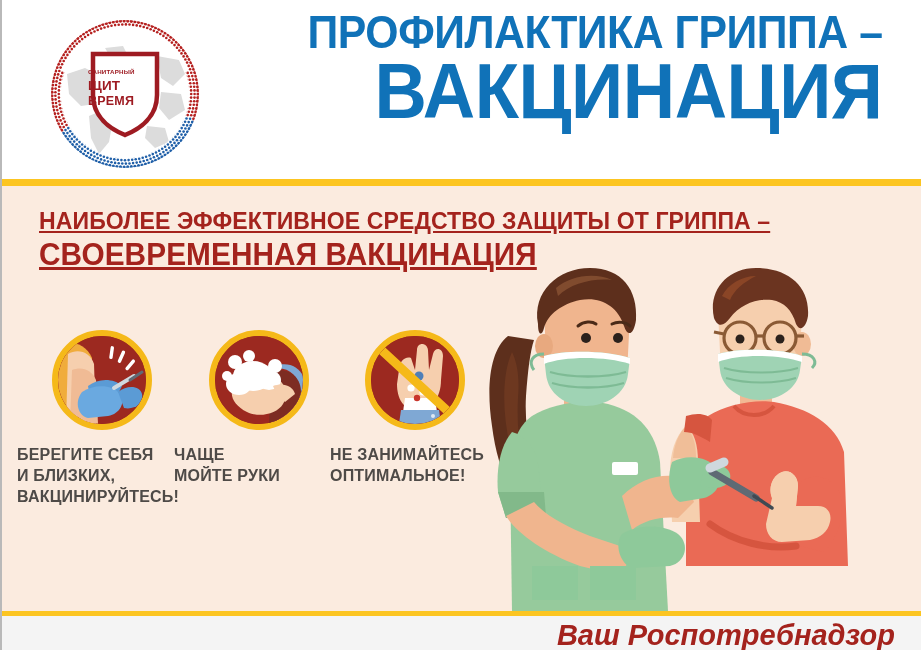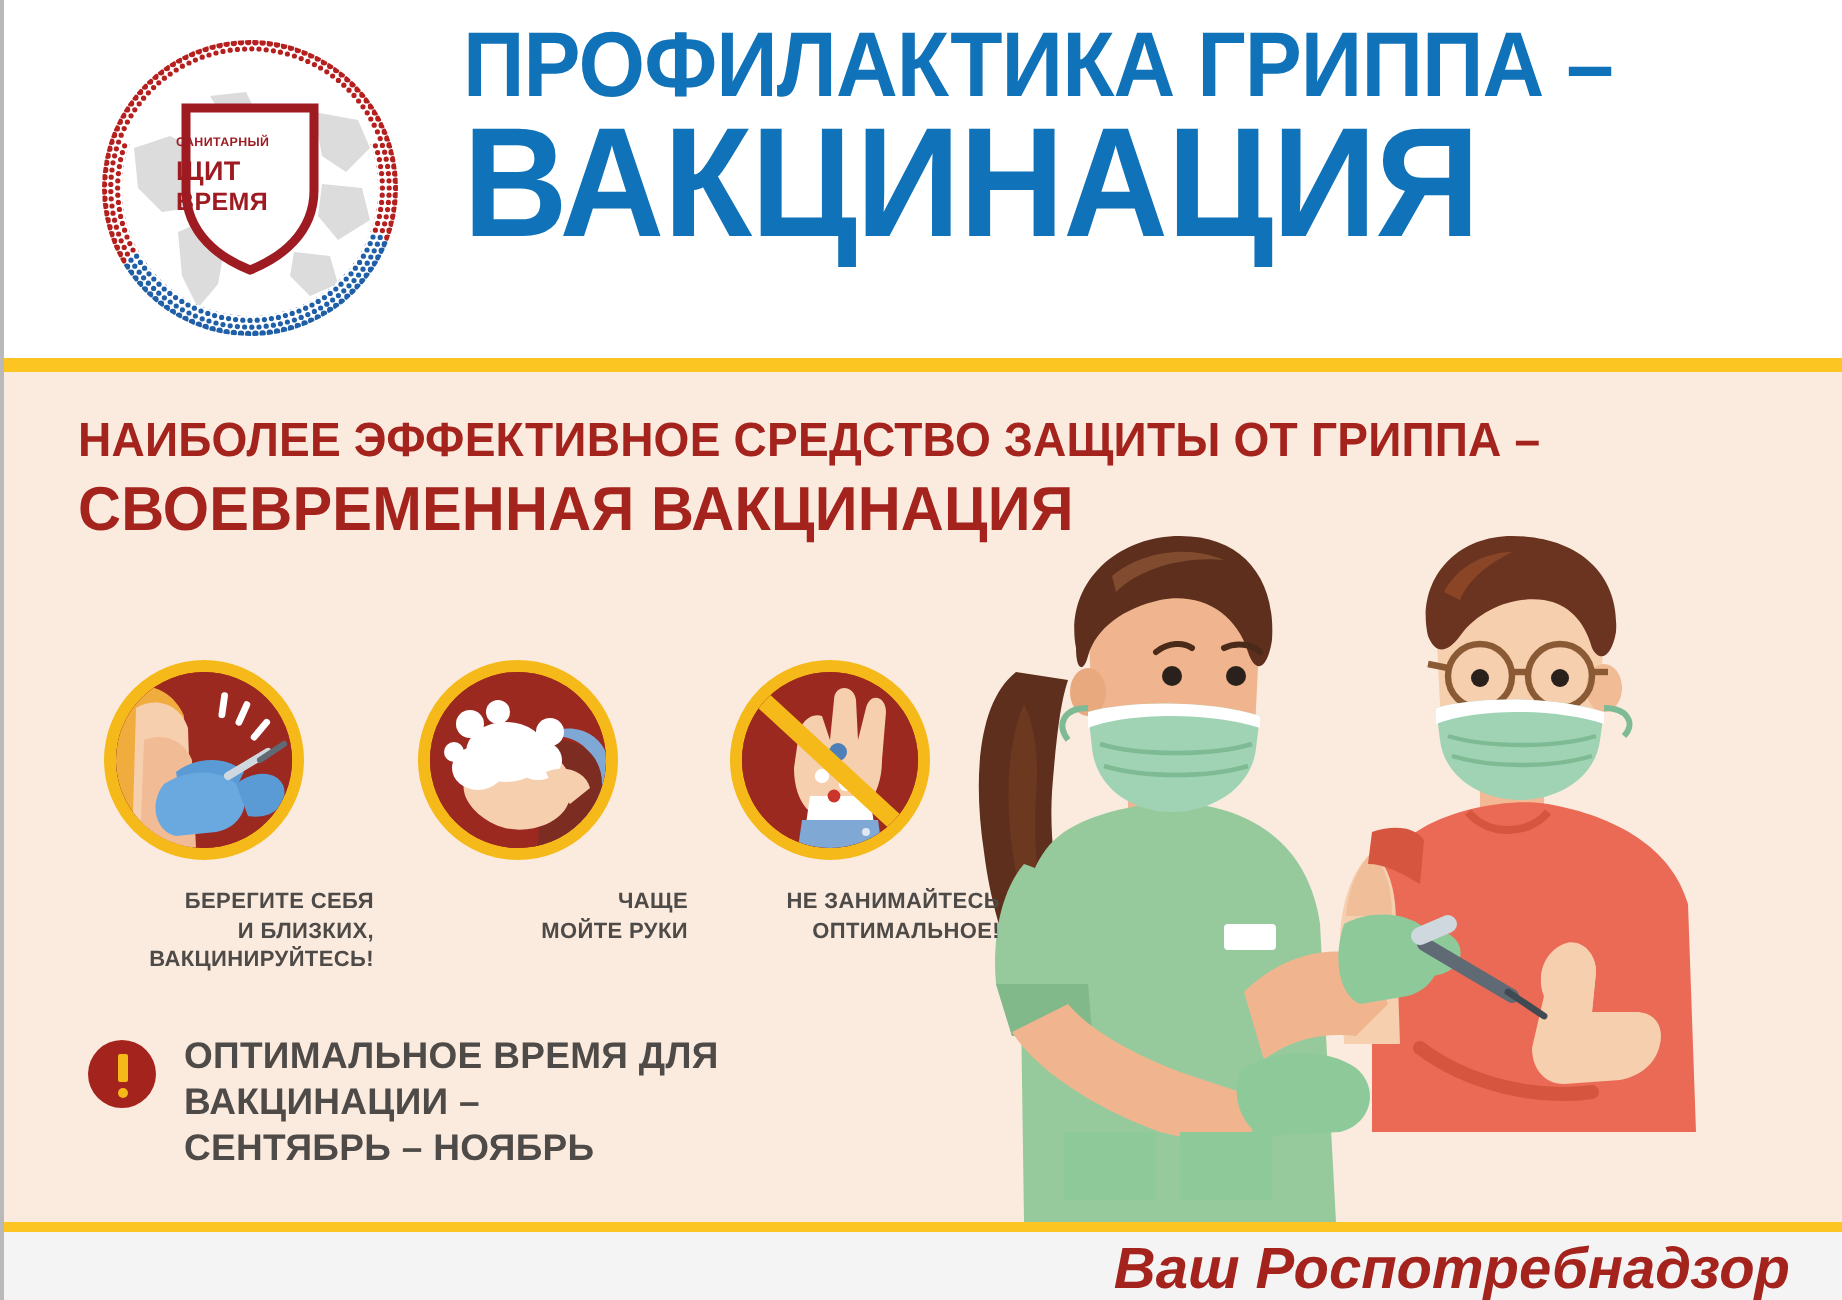--- a/index.html
+++ b/index.html
@@ -19,41 +19,41 @@
   }
   .shield-wrap{position:absolute;left:50%;top:50%;transform:translate(-50%,-50%);width:74px;height:90px;}
   .shield-txt{
     position:absolute;left:0;width:100%;color:#9e1b22;
     font-family:"Liberation Sans",sans-serif;font-weight:bold;letter-spacing:.2px;
   }
   .st1{top:19px;font-size:6.2px;}
   .st2{top:29px;font-size:13.5px;}
   .st3{top:45px;font-size:12.5px;}
   #title{
-    position:absolute;left:205px;top:10px;width:700px;text-align:left;
+    position:absolute;left:205px;top:10px;width:700px;text-align:right;
     color:#1072b8;font-family:"Liberation Sans Narrow","Liberation Sans",sans-serif;
     font-weight:bold;line-height:.96;letter-spacing:-.5px;
   }
   #title .l1{font-size:46px;display:block;transform:scaleX(.93);transform-origin:center;}
   #title .l2{font-size:78px;display:block;transform:scaleX(.93);transform-origin:center;}
   
   .rule-top{position:absolute;left:0;top:179px;width:921px;height:7px;background:#fcc521;}
   .rule-bottom{position:absolute;left:0;top:611px;width:921px;height:5px;background:#fcc521;}
   
   #bodyarea{position:absolute;left:0;top:186px;width:921px;height:425px;background:#fbebdf;overflow:hidden;}
   #subtitle{position:absolute;left:37px;top:22px;width:860px;color:#a4231d;
-    font-family:"Liberation Sans Narrow","Liberation Sans",sans-serif;font-weight:bold;line-height:1.12;}
+    font-family:"Liberation Sans Narrow","Liberation Sans",sans-serif;font-weight:bold;line-height:1.12;text-decoration:underline;}
   #subtitle .s1{display:block;font-size:24px;letter-spacing:.1px;transform:scaleX(.96);transform-origin:left;}
   #subtitle .s2{display:block;font-size:31px;letter-spacing:.1px;margin-top:3px;transform:scaleX(.96);transform-origin:left;}
   
   .badge{position:absolute;width:100px;height:100px;border-radius:50%;
     background:#9c2920;border:6px solid #f5b919;box-sizing:border-box;overflow:hidden;}
-  .cap{position:absolute;width:170px;text-align:right;color:#4e4a47;
+  .cap{position:absolute;width:170px;text-align:left;color:#4e4a47;
     font-family:"Liberation Sans Narrow","Liberation Sans",sans-serif;font-weight:bold;
-    font-size:11px;line-height:1.32;letter-spacing:.2px;}
+    font-size:16px;line-height:1.32;letter-spacing:.2px;}
   
   #callout{position:absolute;left:42px;top:330px;width:420px;height:56px;}
   #callout .excl{position:absolute;left:0;top:4px;width:34px;height:34px;border-radius:50%;
     background:#a4231d;}
   #callout .excl .bar{position:absolute;left:50%;top:7px;margin-left:-2.5px;width:5px;height:14px;
     background:#f5b919;border-radius:1px;}
   #callout .excl .dot{position:absolute;left:50%;top:24px;margin-left:-2.5px;width:5px;height:5px;
     background:#f5b919;border-radius:50%;}
   #callout .ctext{position:absolute;left:48px;top:0;width:370px;color:#4e4a47;
     font-family:"Liberation Sans Narrow","Liberation Sans",sans-serif;font-weight:bold;line-height:1.25;}
@@ -753,30 +753,20 @@
         <circle cx="52" cy="56" r="3.6" fill="#ffffff"></circle>
         <circle cx="46" cy="62" r="3.2" fill="#c9352b"></circle>
         <path d="M6 10 L82 80" stroke="#f5b919" stroke-width="9" stroke-linecap="round"></path>
       </svg>
     </div>
     <div class="cap" style="left:328px;top:258px;">
       <div>НЕ ЗАНИМАЙТЕСЬ</div>
       <div>ОПТИМАЛЬНОЕ!</div>
     </div>
 
-    <div id="callout">
-      <div class="excl">
-        <div class="bar"></div>
-          <div class="dot"></div>
-      </div>
-      <div class="ctext">
-        <span>ОПТИМАЛЬНОЕ ВРЕМЯ ДЛЯ ВАКЦИНАЦИИ –</span>
-        <span>СЕНТЯБРЬ – НОЯБРЬ</span>
-      </div>
-    </div>
 
   </div>
 
   <div class="rule-bottom"></div>
 
   <div id="footer">
     <div class="sig">Ваш Роспотребнадзор</div>
   </div>
 
 </div>

